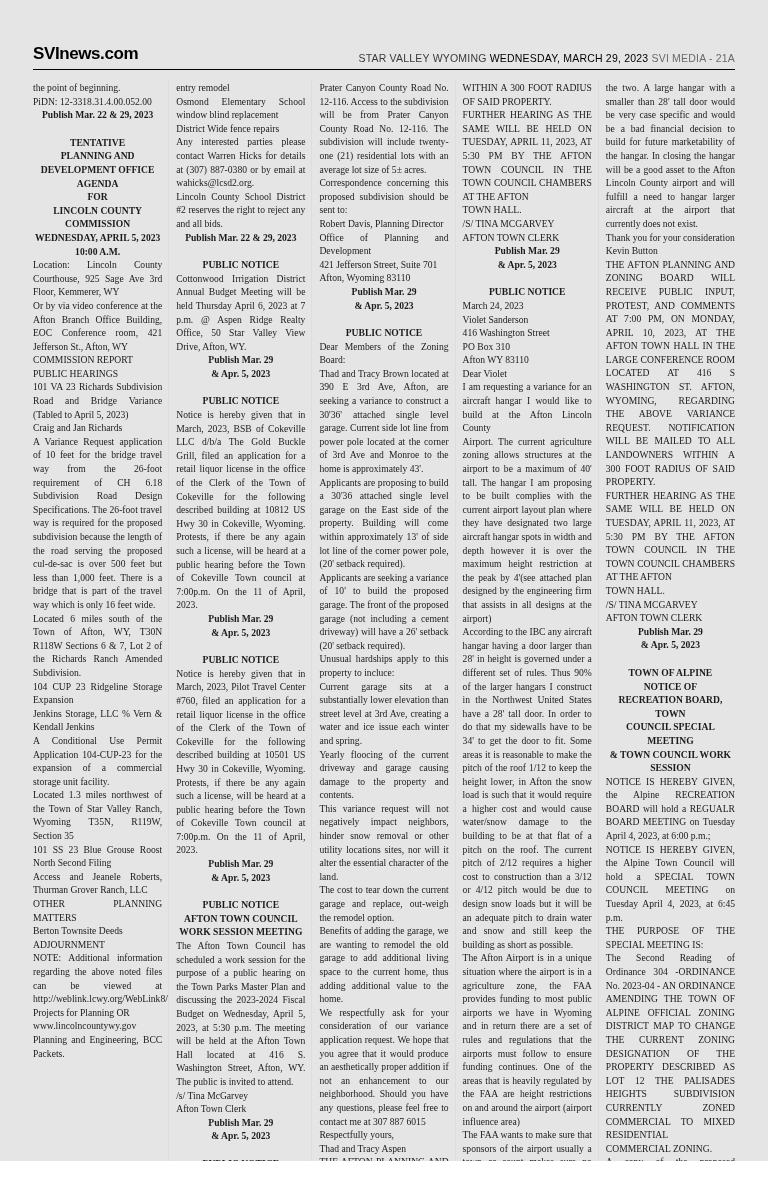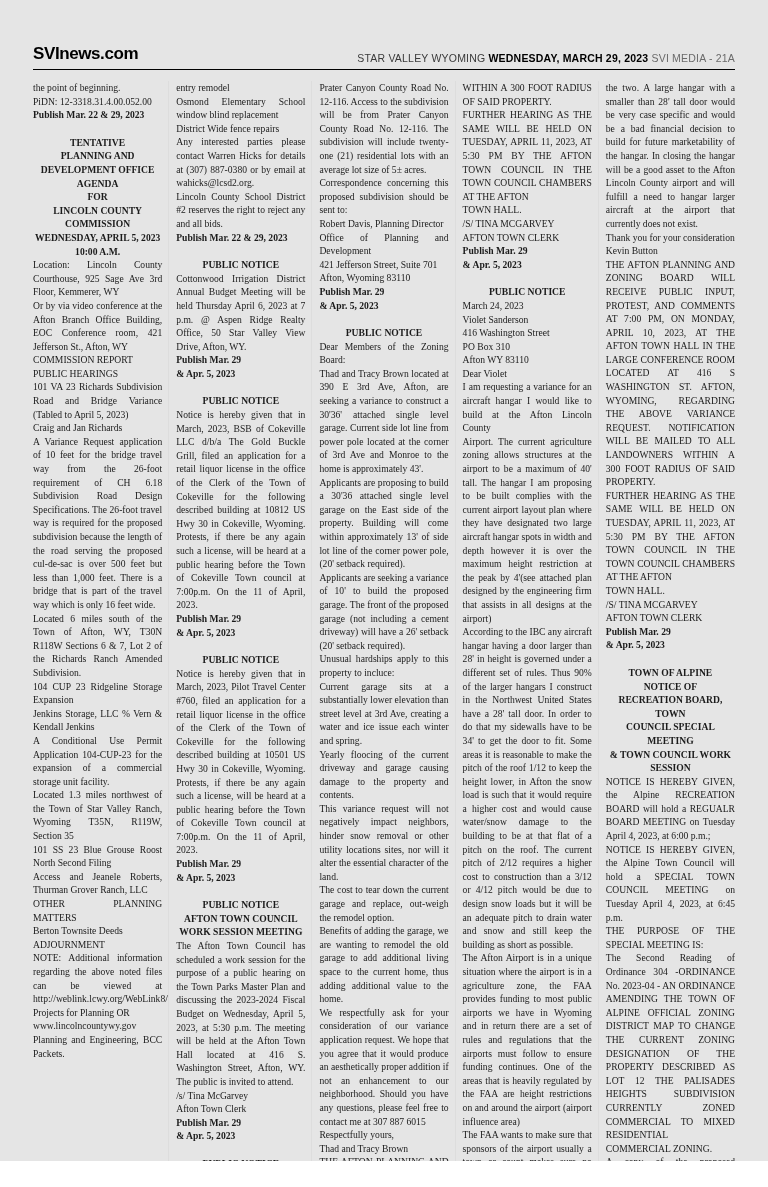--- a/index.html
+++ b/index.html
@@ -13,31 +13,31 @@
     padding-top:44px; padding-bottom:5px; border-bottom:1.6px solid #000;
   }
   .site {
     font-family:"Liberation Sans", sans-serif; font-weight:700;
     font-size:17px; letter-spacing:-0.4px; color:#000;
   }
   .dateline {
     font-family:"Liberation Sans", sans-serif; font-size:10.5px;
     color:#3a3a3a; letter-spacing:0.2px; white-space:nowrap;
   }
-  .dateline .bold { font-weight:700; color:#000; }
+  .dateline .bold { font-weight:400; color:#000; }
   .dateline .light { color:#6a6a6a; }
   .cols { display:flex; margin-top:11px; height:1095px; overflow:hidden; }
   .col {
     flex:1 1 0; min-width:0; font-size:9.6px; line-height:13.6px; overflow:hidden;
   }
   .col:not(:first-child){ padding-left:7px; }
   .col:not(:last-child){ padding-right:6px; border-right:1px solid #ddd; }
   .blk.p { text-align:justify; hyphens:auto; -webkit-hyphens:auto; }
   .blk.h { font-weight:700; text-align:center; white-space:pre-line; }
-  .blk.pub { font-weight:700; text-align:left; white-space:pre-line; }
+  .blk.pub { font-weight:700; text-align:center; white-space:pre-line; }
   .blk.gap { height:14px; }
 </style>
 </head>
 <body>
 
 <div class="page">
   <div class="masthead-row">
     <div class="site">SVInews.com</div>
     <div class="dateline">
       <span>STAR VALLEY WYOMING</span>
@@ -131,21 +131,21 @@
         <div class="blk p">Applicants are proposing to build a 30'36 attached single level garage on the East side of the property. Building will come within approximately 13' of side lot line of the corner power pole, (20' setback required).</div>
         <div class="blk p">Applicants are seeking a variance of 10' to build the proposed garage. The front of the proposed garage (not including a cement driveway) will have a 26' setback (20' setback required).</div>
         <div class="blk p">Unusual hardships apply to this property to incluce:</div>
         <div class="blk p">Current garage sits at a substantially lower elevation than street level at 3rd Ave, creating a water and ice issue each winter and spring.</div>
         <div class="blk p">Yearly floocing of the current driveway and garage causing damage to the property and contents.</div>
         <div class="blk p">This variance request will not negatively impact neighbors, hinder snow removal or other utility locations sites, nor will it alter the essential character of the land.</div>
         <div class="blk p">The cost to tear down the current garage and replace, out-weigh the remodel option.</div>
         <div class="blk p">Benefits of adding the garage, we are wanting to remodel the old garage to add additional living space to the current home, thus adding additional value to the home.</div>
         <div class="blk p">We respectfully ask for your consideration of our variance application request. We hope that you agree that it would produce an aesthetically proper addition if not an enhancement to our neighborhood. Should you have any questions, please feel free to contact me at 307 887 6015</div>
         <div class="blk p">Respectfully yours,</div>
-        <div class="blk p">Thad and Tracy Brown</div>
+        <div class="blk p">Thad and Tracy Aspen</div>
         <div class="blk p">THE AFTON PLANNING AND ZONING BOARD WILL RECEIVE PUBLIC INPUT, PROTEST, AND COMMENTS AT 7:00 PM, ON MONDAY, APRIL 10, 2023, AT THE AFTON TOWN HALL IN THE LARGE CONFERENCE ROOM LOCATED AT 416 S WASHINGTON ST. AFTON, WYOMING, REGARDING THE ABOVE VARIANCE REQUEST. NOTIFICATION WILL BE MAILED TO ALL LANDOWNERS</div>
       </div>
     <div class="col">
         <div class="blk p">WITHIN A 300 FOOT RADIUS OF SAID PROPERTY.</div>
         <div class="blk p">FURTHER HEARING AS THE SAME WILL BE HELD ON TUESDAY, APRIL 11, 2023, AT 5:30 PM BY THE AFTON TOWN COUNCIL IN THE TOWN COUNCIL CHAMBERS AT THE AFTON</div>
         <div class="blk p">TOWN HALL.</div>
         <div class="blk p">/S/ TINA MCGARVEY</div>
         <div class="blk p">AFTON TOWN CLERK</div>
         <div class="blk pub">Publish Mar. 29
 &amp; Apr. 5, 2023</div>

